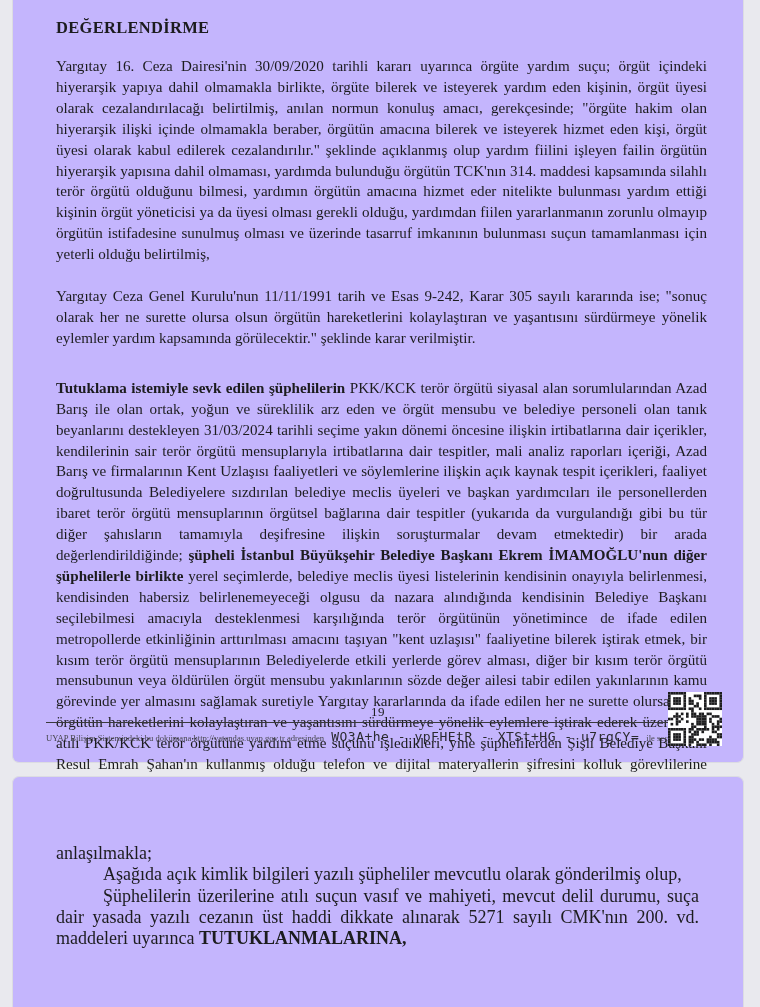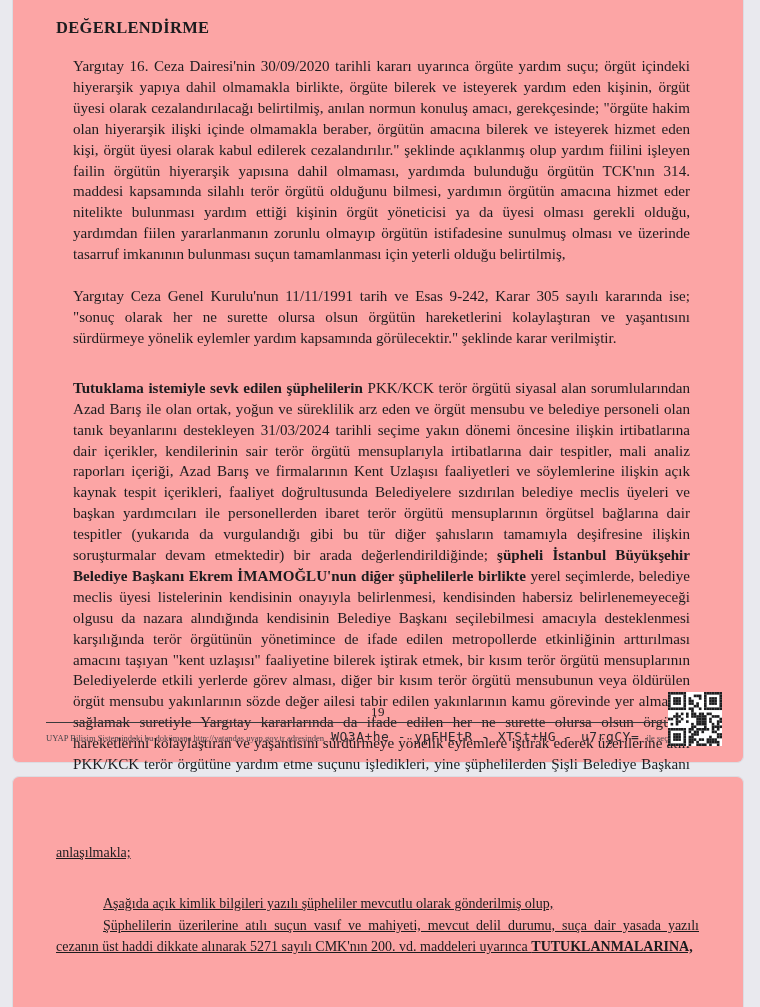--- a/index.html
+++ b/index.html
@@ -14,21 +14,21 @@
   }
   .viewer {
     width: 760px;
     height: 1007px;
     position: relative;
   }
   .page {
     position: absolute;
     left: 12px;
     right: 16px;
-    background: #fca5a5;
+    background: #c4b5fd;
     border: 1px solid #dcdce2;
     box-sizing: border-box;
   }
   .page-1 {
     top: 0;
     height: 763px;
     border-top: none;
     border-radius: 0 0 7px 7px;
     padding: 14px 36px 0 43px;
   }
@@ -42,21 +42,21 @@
   .doc-title {
     font-size: 16.5px;
     font-weight: bold;
     letter-spacing: 0.3px;
     margin: 4px 0 0 0;
   }
   .body-text {
     font-size: 15.1px;
     line-height: 20.9px;
     text-align: justify;
-    margin: 17px;
+    margin: 0;
   }
   .p1-para1 { margin-top: 18px; }
   .p1-para2 { margin-top: 21px; }
   .p1-para3 { margin-top: 29px; }
   .bold { font-weight: bold; }
   .page-number {
     position: absolute;
     bottom: 42px;
     left: 0;
     right: 0;
@@ -95,22 +95,22 @@
     letter-spacing: 0.5px;
   }
   .qr {
     position: absolute;
     right: 21px;
     bottom: 16px;
     width: 54px;
     height: 54px;
     background: #fff;
   }
-  .p2-line { font-size: 14px; line-height: 20.9px; margin: 0; text-decoration: underline; }
-  .p2-gap1 { margin-top: 30px; }
+  .p2-line { font-size: 18px; line-height: 20.9px; margin: 0; }
+  .p2-gap1 { }
   .p2-gap  { margin-top: 1px; }
   .indent { text-indent: 47px; }
   .justify { text-align: justify; }
 </style>
 </head>
 <body>
 
 <div class="viewer">
 
   <div class="page page-1">

